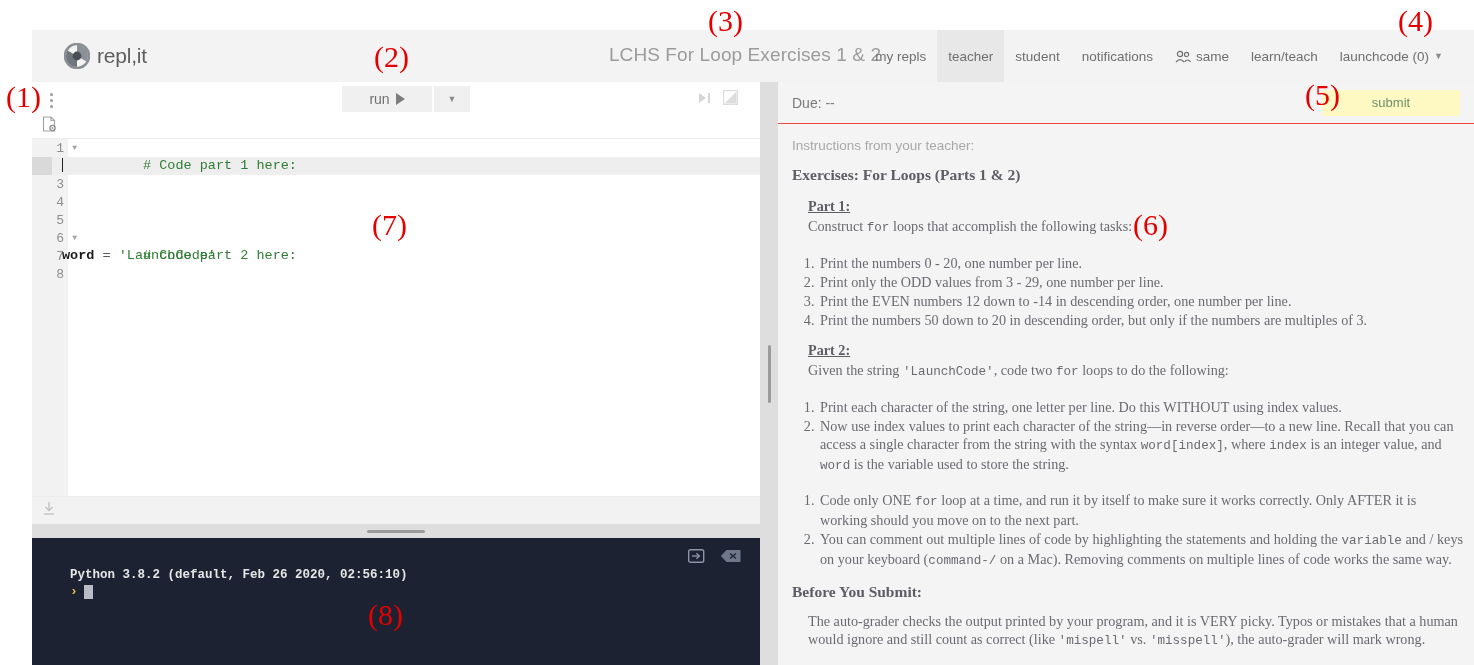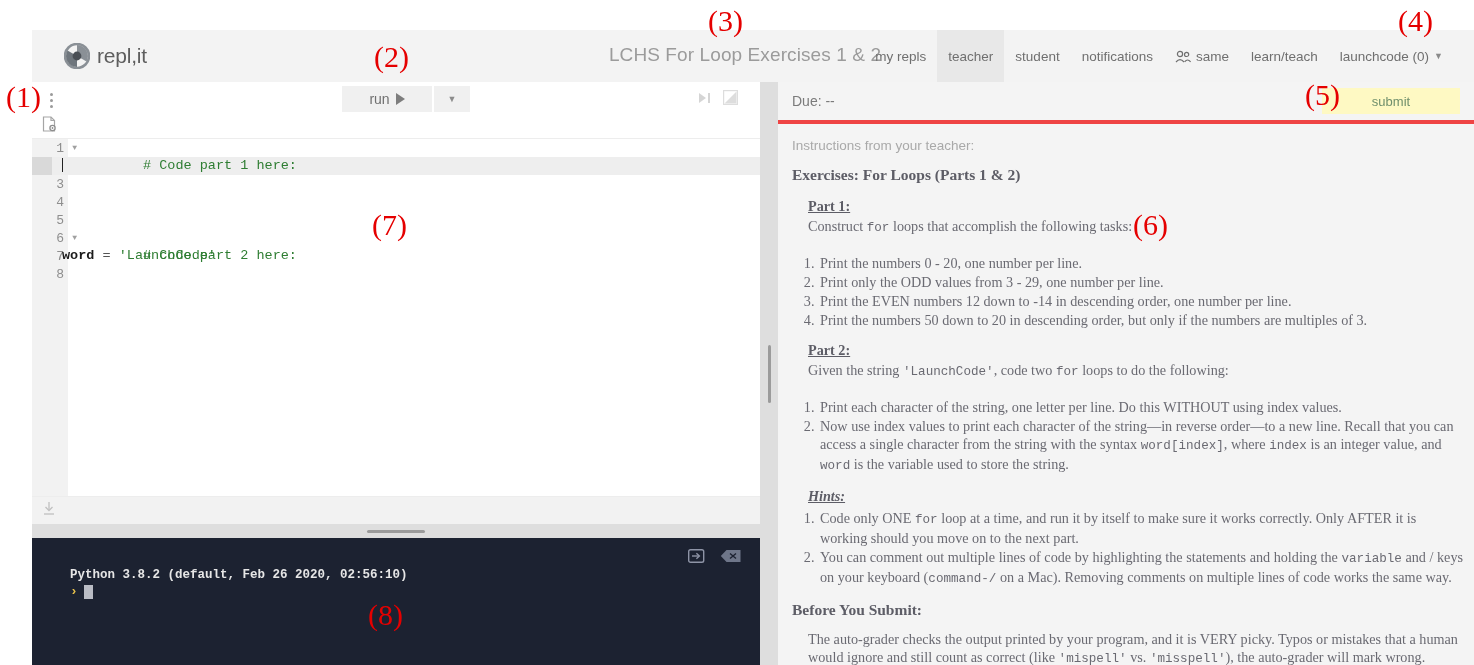--- a/index.html
+++ b/index.html
@@ -130,21 +130,21 @@
     background: #dedede; display: flex; align-items: center; justify-content: center;
   }
   .vsplit i { width: 3px; height: 58px; background: #9b9b9b; display:block; border-radius:2px; }
 
   
   .right-pane {
     position: absolute; left: 778px; top: 82px; width: 696px; height: 583px;
     background: #f4f4f4; overflow: hidden;
   }
   .due-bar {
-    height: 42px; border-bottom: 4px solid #ef4444;
+    height: 42px; border-bottom: 1px solid #ef4444;
     display: flex; align-items: center; padding: 0 14px;
   }
   .due-text { font-size: 14px; color: #7b7b7b; }
   .submit-btn {
     margin-left: auto; background: #fef9c3; color: #6f8f6c;
     font-size: 13px; width: 138px; height: 26px;
     display: flex; align-items: center; justify-content: center;
   }
   .instr-label { padding: 14px 14px 0 14px; font-size: 13.5px; color: #a9a9a9; }
   .instr {
@@ -380,21 +380,20 @@
 
       <p><span class="u">Part 2:</span></p>
       <p><span>Given the string </span><span class="mono">'LaunchCode'</span><span>, code two </span><span class="mono">for</span><span> loops to do the following:</span></p>
       <div class="gap"></div>
       <ol>
         <li>Print each character of the string, one letter per line. Do this WITHOUT using index values.</li>
         <li><span>Now use index values to print each character of the string—in reverse order—to a new line. Recall that you can access a single character from the string with the syntax </span><span class="mono">word[index]</span><span>, where </span><span class="mono">index</span><span> is an integer value, and </span><span class="mono">word</span><span> is the variable used to store the string.</span></li>
       </ol>
       <div class="gap"></div>
 
-      <p><span class="ui">Hints:</span></p>
       <ol>
         <li><span>Code only ONE </span><span class="mono">for</span><span> loop at a time, and run it by itself to make sure it works correctly. Only AFTER it is working should you move on to the next part.</span></li>
         <li><span>You can comment out multiple lines of code by highlighting the statements and holding the </span><span class="mono">variable</span><span> and / keys on your keyboard (</span><span class="mono">command-/</span><span> on a Mac).  Removing comments on multiple lines of code works the same way.</span></li>
       </ol>
       <div class="gap"></div>
 
       <h3 style="margin-bottom:10px;">Before You Submit:</h3>
       <p><span>The auto-grader checks the output printed by your program, and it is VERY picky. Typos or mistakes that a human would ignore and still count as correct (like </span><span class="mono">'mispell'</span><span> vs. </span><span class="mono">'misspell'</span><span>), the auto-grader will mark wrong.</span></p>
 
     </div>

